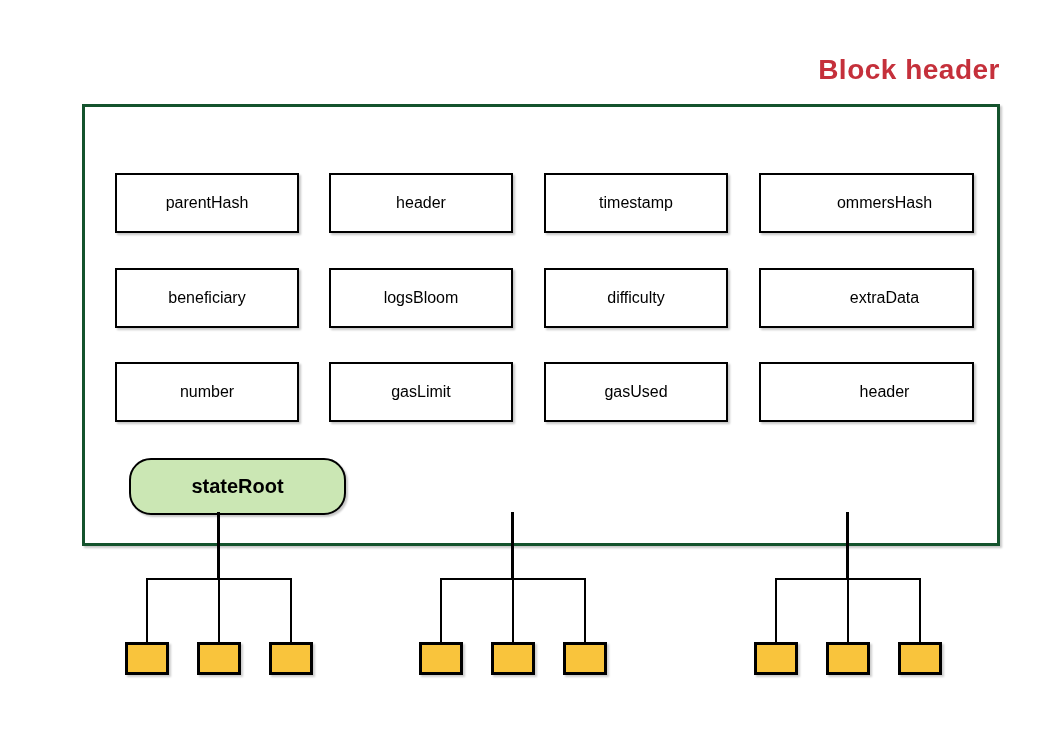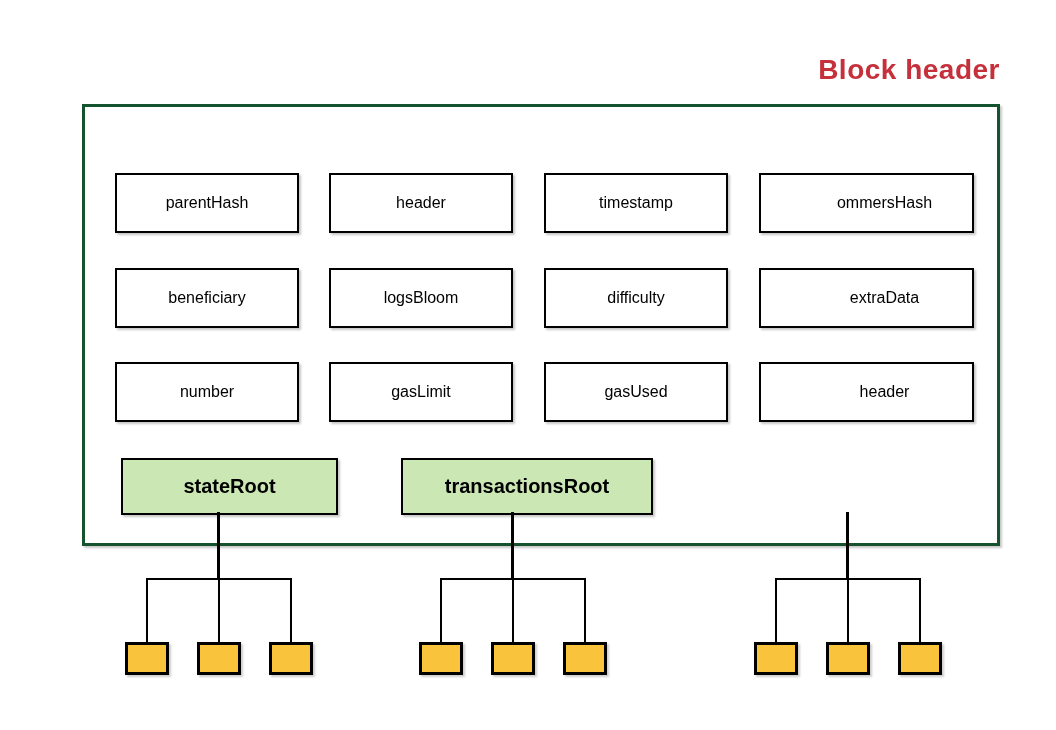--- a/index.html
+++ b/index.html
@@ -44,21 +44,21 @@
   .row-2{top:255px;}
   .root-box{
     position:absolute;top:351px;height:57px;
     border:2px solid #000;
     box-sizing:border-box;
     background:var(--root-fill,#CBE7B4);
     box-shadow:2px 2px 2px rgba(0,0,0,0.22);
     display:flex;align-items:center;justify-content:center;
     font-size:20px;font-weight:bold;color:#000;
   }
-  .root-0{left:36px;width:217px;}
+  .root-0{left:44px;width:217px;border-radius:22px;}
   .root-1{left:316px;width:252px;}
   .root-2{left:637px;width:247px;}
   .tree{
     position:absolute;top:512px;width:188px;height:163px;
   }
   .tree-0{left:125px;}
   .tree-1{left:419px;}
   .tree-2{left:754px;}
   .stem{
     position:absolute;left:92px;top:0;width:3px;height:68px;
@@ -104,21 +104,20 @@
     <div class="field-box row-1 col-1">logsBloom</div>
     <div class="field-box row-1 col-2">difficulty</div>
     <div class="field-box row-1 col-3">extraData</div>
 
     <div class="field-box row-2 col-0">number</div>
     <div class="field-box row-2 col-1">gasLimit</div>
     <div class="field-box row-2 col-2">gasUsed</div>
     <div class="field-box row-2 col-3">header</div>
 
     <div class="root-box root-0">stateRoot</div>
-    <div class="root-box root-1">transactionsRoot</div>
 
   </div>
 
   <div class="tree tree-0">
     <div class="stem"></div>
     <div class="branch"></div>
     <div class="drop drop-l"></div>
     <div class="drop drop-m"></div>
     <div class="drop drop-r"></div>
     <div class="leaf leaf-l"></div>

